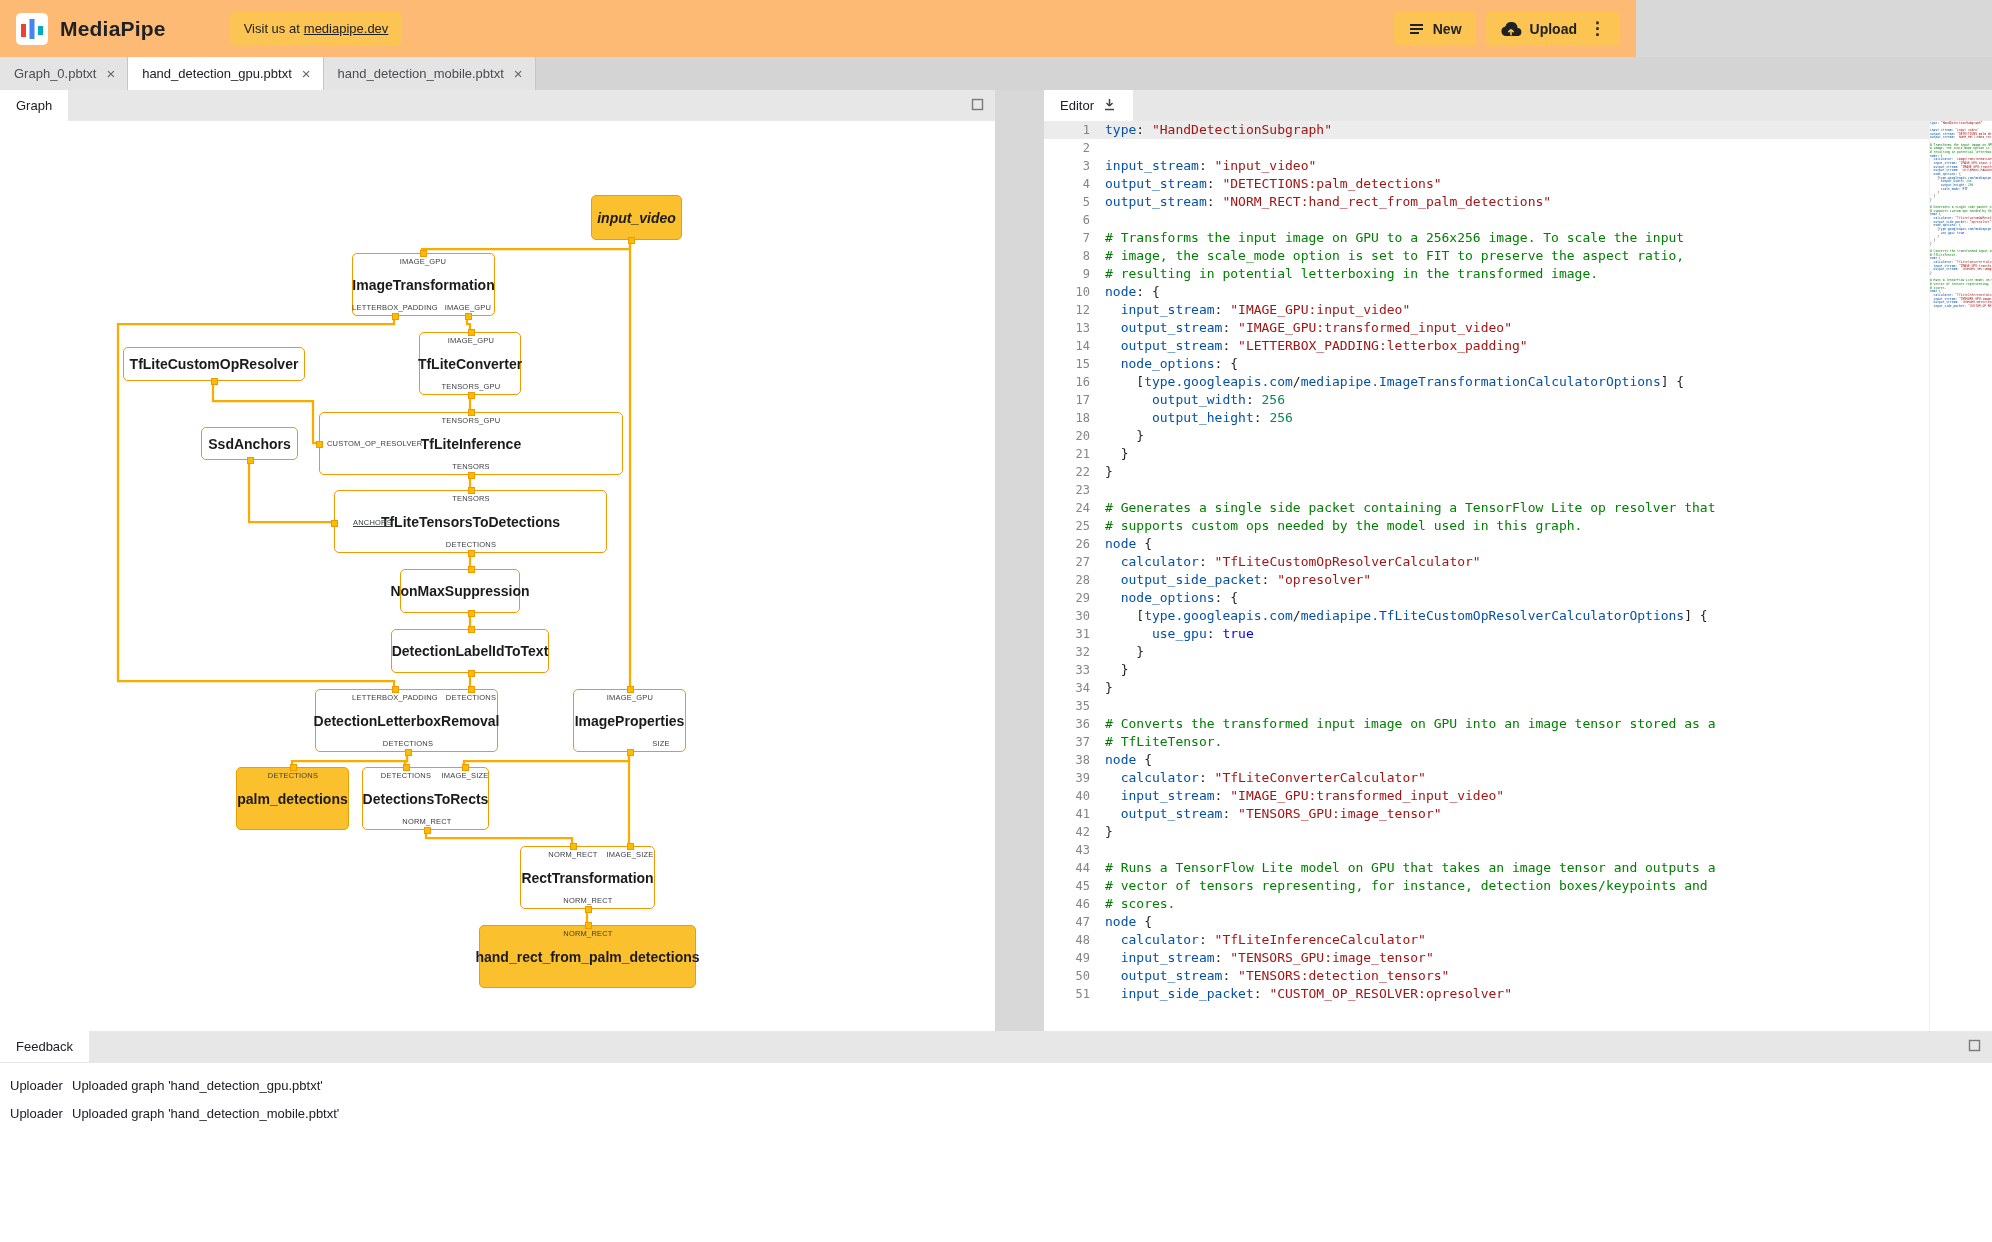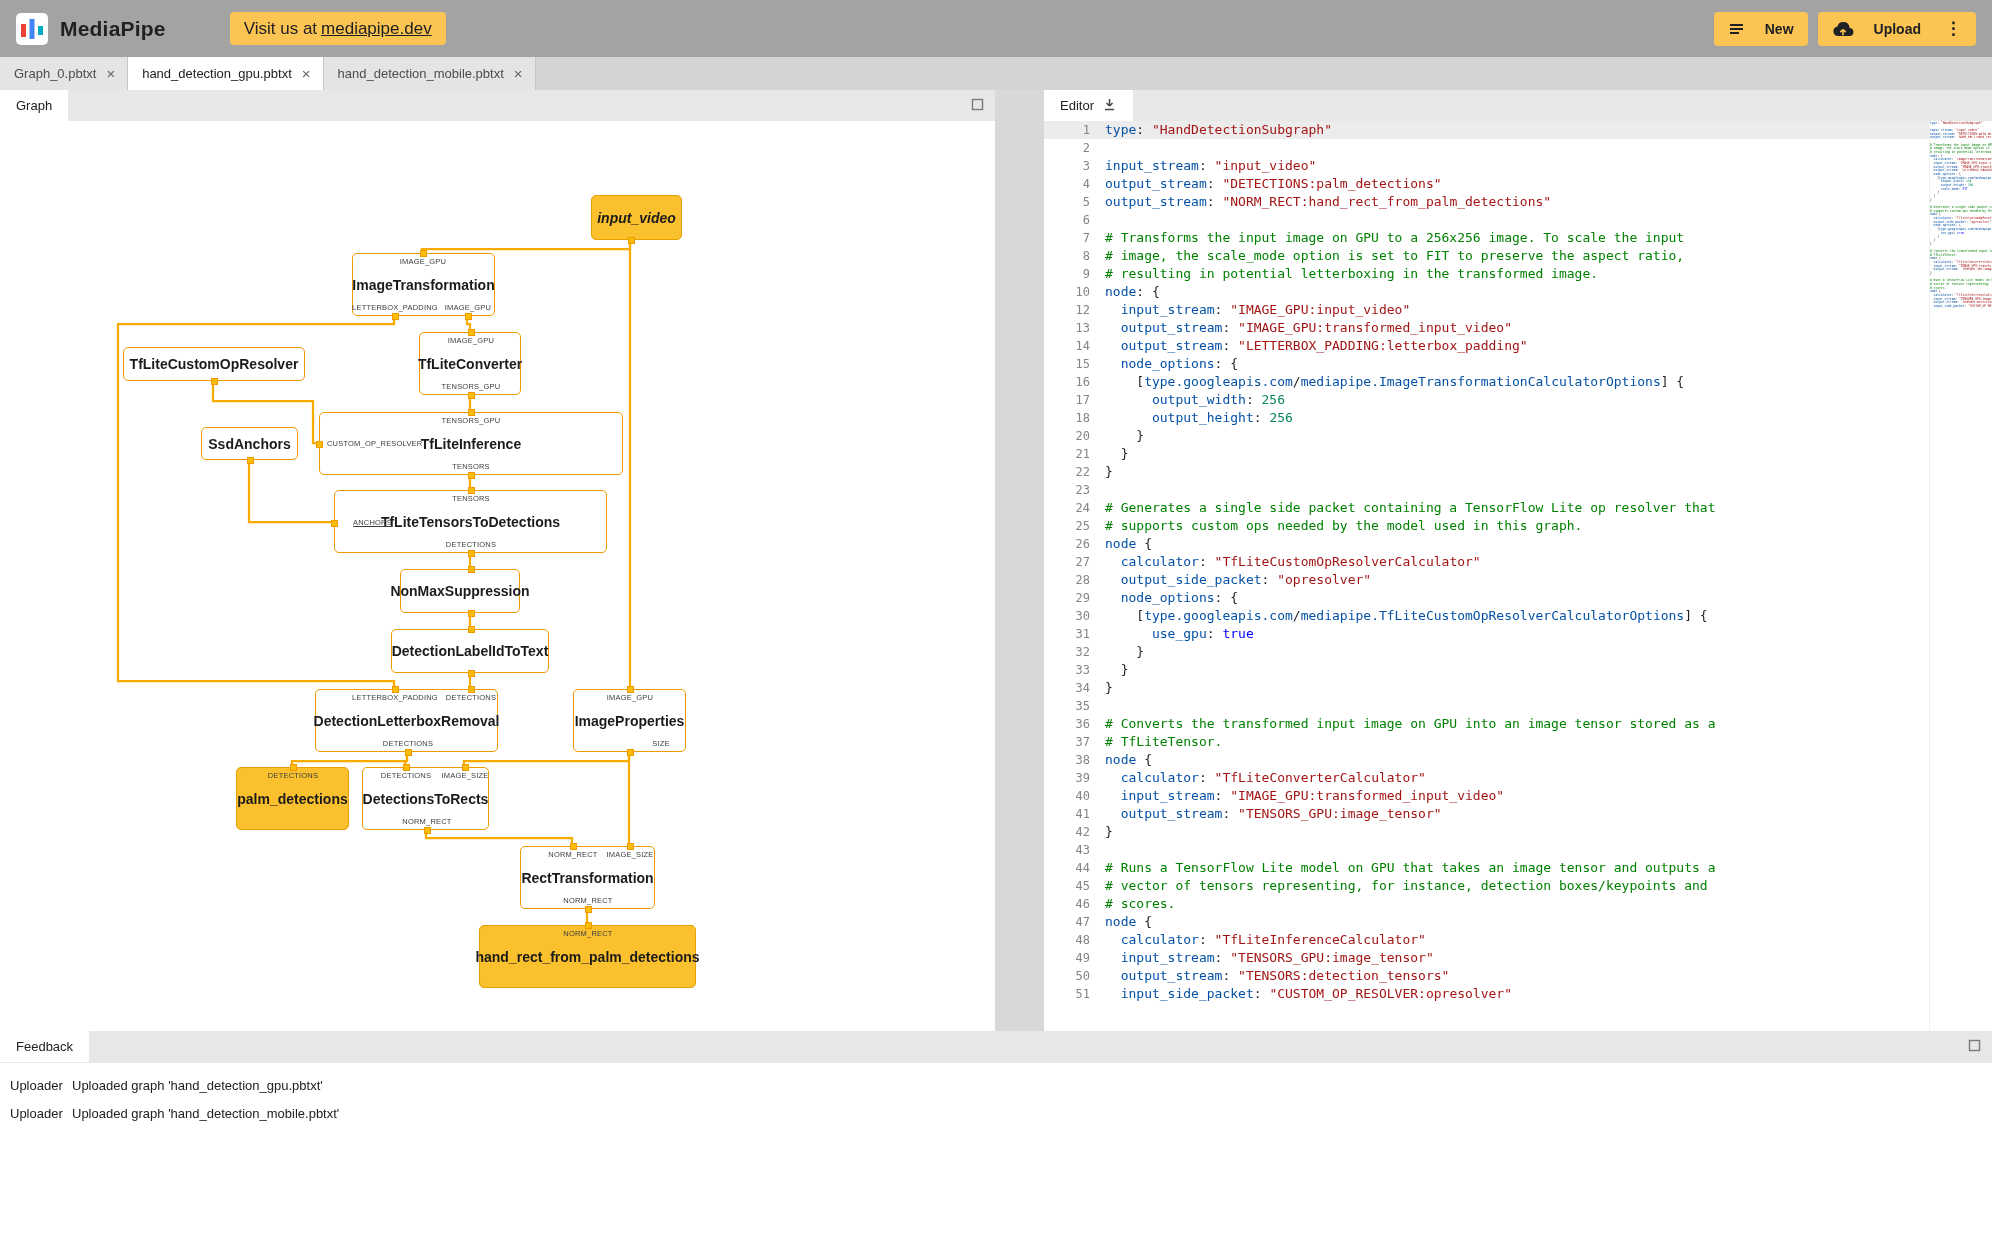--- a/index.html
+++ b/index.html
@@ -1,27 +1,27 @@
 <!DOCTYPE html>
 <html><head>
 <meta charset="utf-8">
 <title>MediaPipe</title>
 <style>
   *{margin:0;padding:0;box-sizing:border-box}
   html,body{width:1992px;height:1242px;overflow:hidden}
   body{font-family:"Liberation Sans",sans-serif;background:#d8d8d8;position:relative;color:#202124}
 
   
-  .topbar{position:absolute;left:0;top:0;width:1992px;height:57px;background:#a3a3a3;display:flex;align-items:center;padding:0 16px;z-index:10}
+  .topbar{position:absolute;left:0;top:0;width:1636px;height:57px;background:#fdba74;display:flex;align-items:center;padding:0 16px;z-index:10}
   .logo{width:32px;height:32px;display:inline-flex;flex:none}
   .brand{font-size:21px;font-weight:bold;margin-left:12px;letter-spacing:.2px}
-  .visit-chip{margin-left:64px;height:33px;background:#FBC453;border-radius:4px;display:inline-flex;align-items:center;padding:0 14px;font-size:17px;cursor:pointer}
+  .visit-chip{margin-left:64px;height:33px;background:#FBC453;border-radius:4px;display:inline-flex;align-items:center;padding:0 14px;font-size:13px;cursor:pointer}
   .visit-link{text-decoration:underline;color:#202124;margin-left:4px;cursor:pointer}
   .topbar-actions{margin-left:auto;display:flex;gap:10px}
-  .amber-btn{height:34px;background:#FBC453;border:none;border-radius:4px;display:inline-flex;align-items:center;gap:20px;padding:0 14px;font-family:"Liberation Sans",sans-serif;font-size:14px;font-weight:bold;color:#202124;cursor:pointer}
+  .amber-btn{height:34px;background:#FBC453;border:none;border-radius:4px;display:inline-flex;align-items:center;gap:8px;padding:0 14px;font-family:"Liberation Sans",sans-serif;font-size:14px;font-weight:bold;color:#202124;cursor:pointer}
   .amber-btn .kebab{font-size:17px;font-weight:bold;margin-left:4px;line-height:1}
   .amber-btn svg{display:block}
 
   
   .filetabs{position:absolute;left:0;top:57px;width:1992px;height:33px;background:#d4d4d4;display:flex;align-items:stretch;z-index:9}
   .filetab{display:flex;align-items:center;gap:10px;padding:0 12px 0 14px;font-size:13px;color:#4a4d51;background:#e4e4e4;border-right:1px solid #c6c6c6;cursor:pointer;white-space:nowrap}
   .filetab.active{background:#ffffff;color:#202124}
   .filetab .close{font-size:15px;color:#5f6368;line-height:1;cursor:pointer}
 
   

